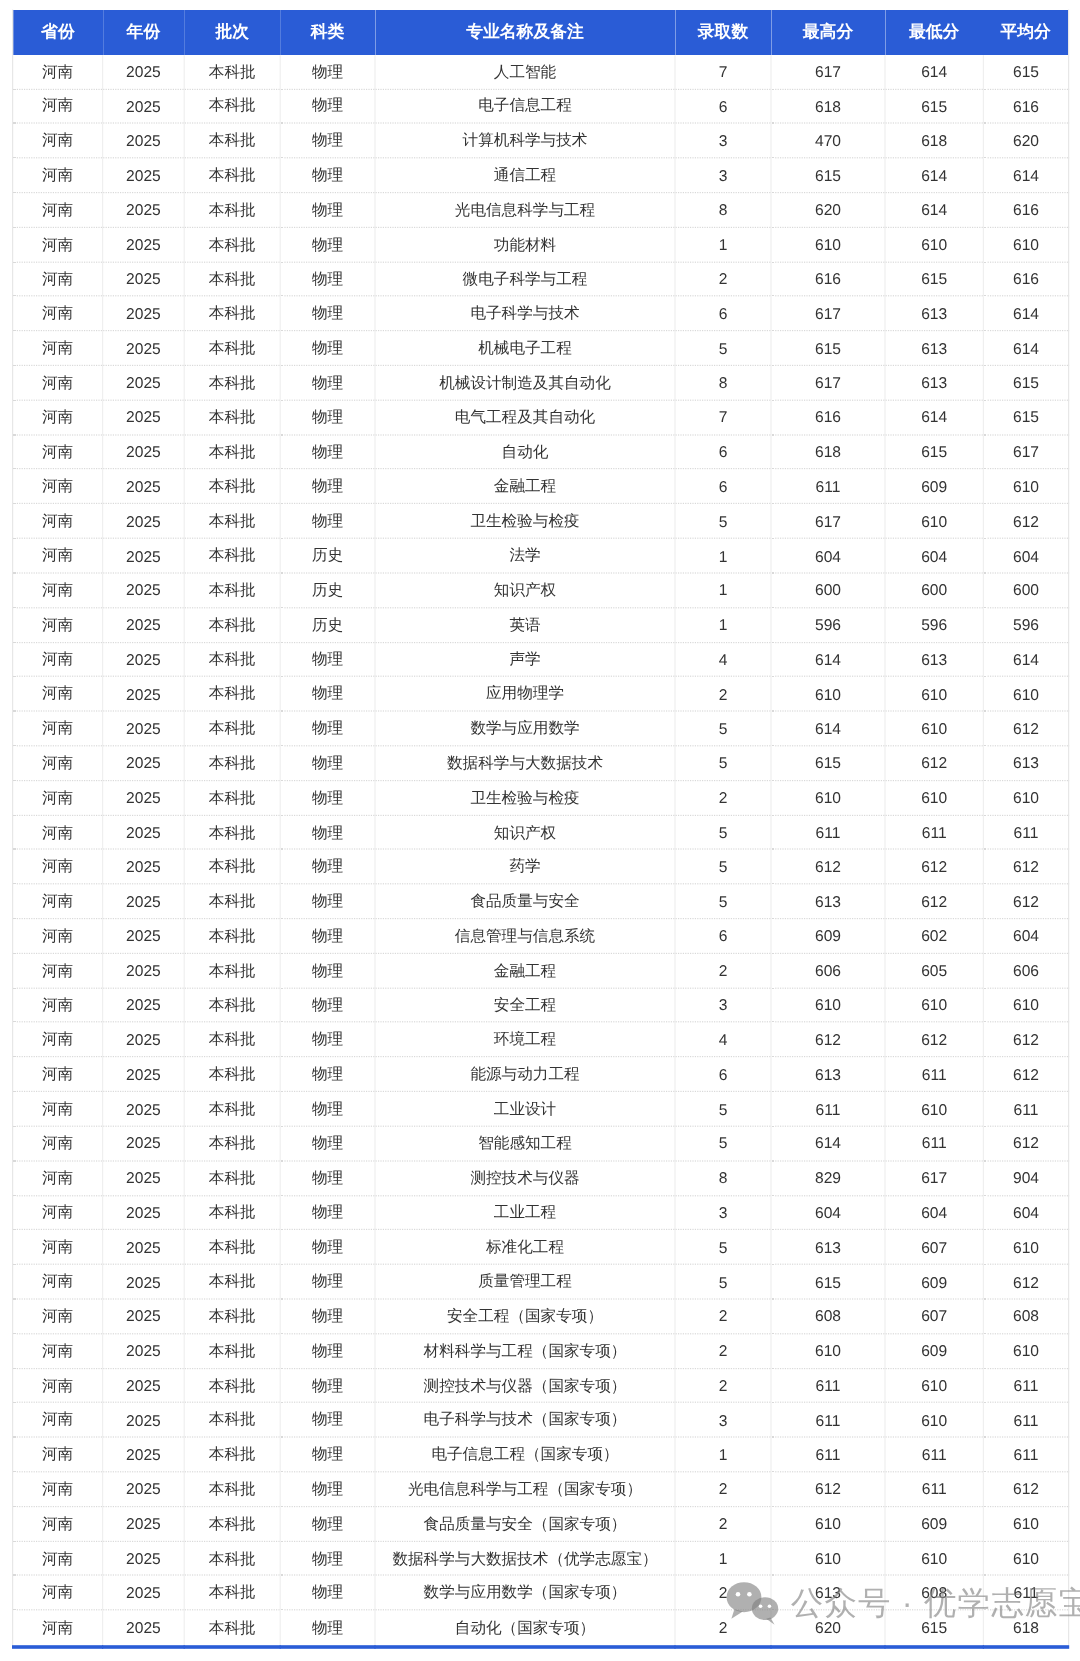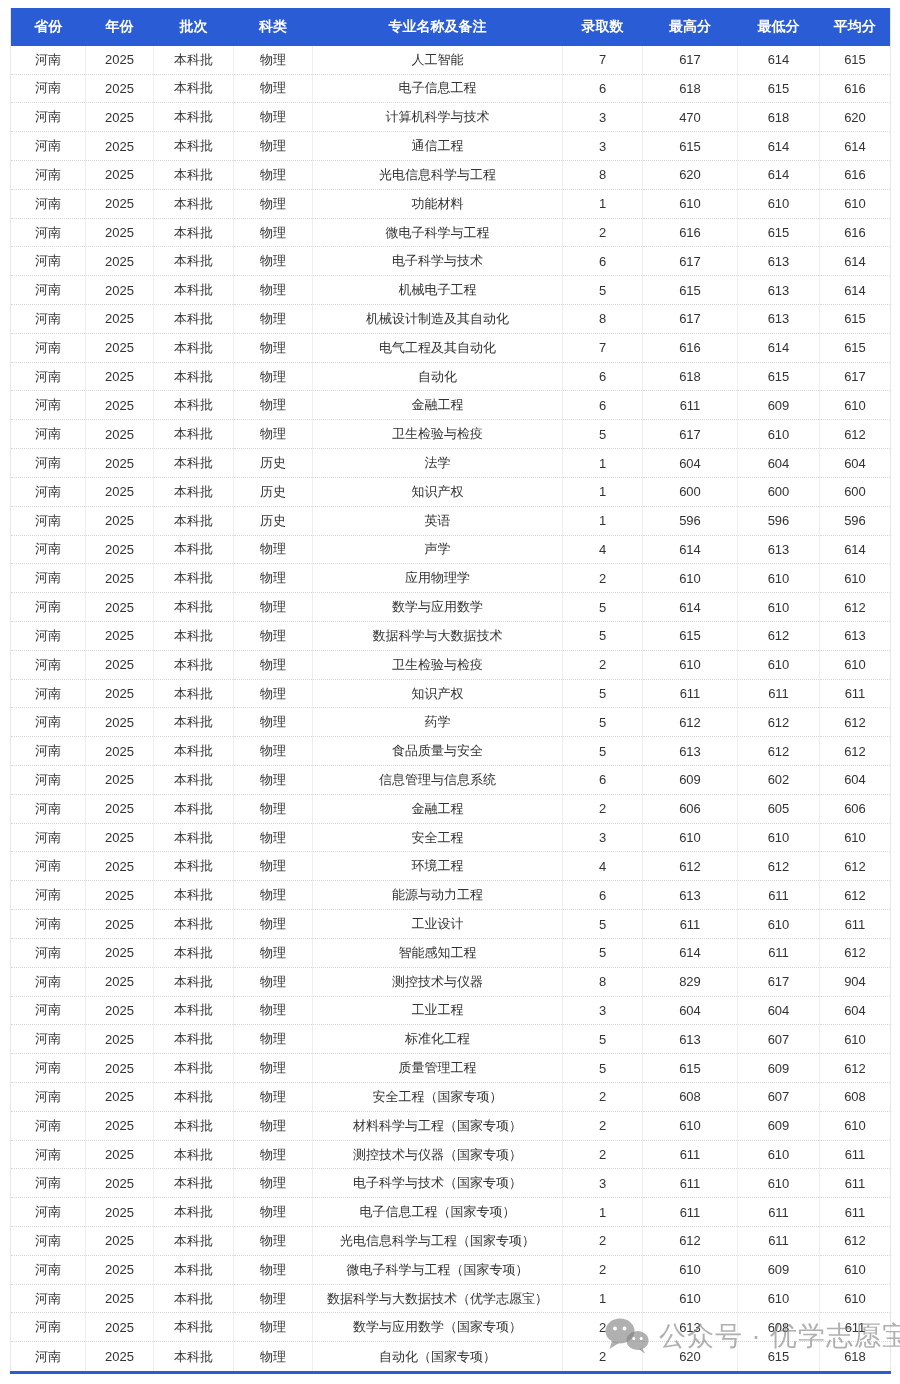--- a/index.html
+++ b/index.html
@@ -533,21 +533,21 @@
         <td>2</td>
         <td>612</td>
         <td>611</td>
         <td>612</td>
       </tr>
       <tr>
         <td>河南</td>
         <td>2025</td>
         <td>本科批</td>
         <td>物理</td>
-        <td>微电子科学与工程（国家专项）</td>
+        <td>食品质量与安全（国家专项）</td>
         <td>2</td>
         <td>610</td>
         <td>609</td>
         <td>610</td>
       </tr>
       <tr>
         <td>河南</td>
         <td>2025</td>
         <td>本科批</td>
         <td>物理</td>

